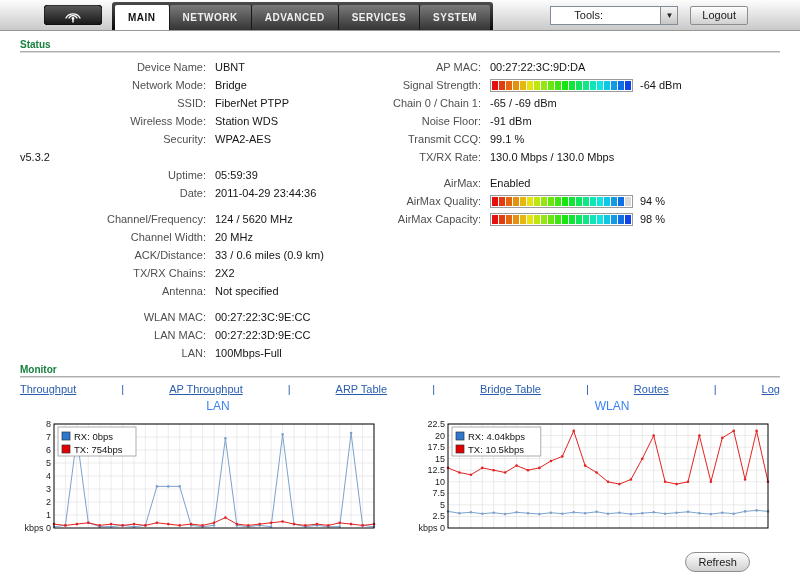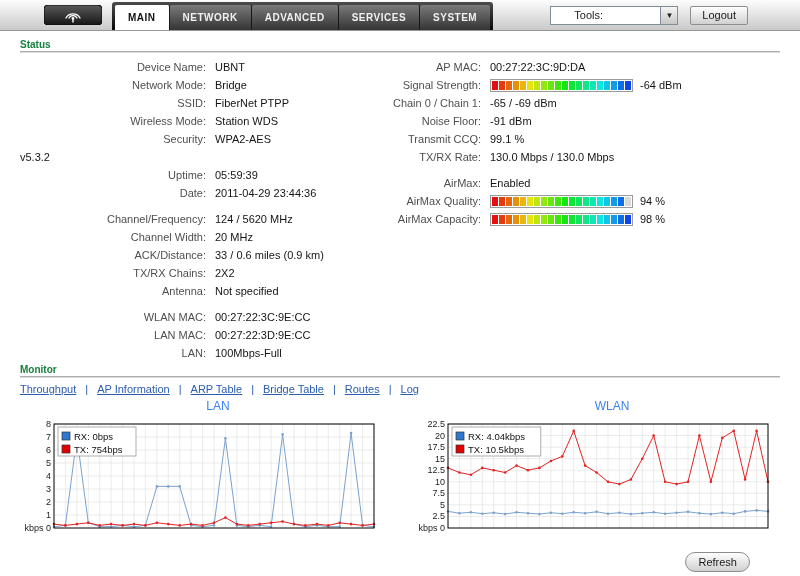--- a/index.html
+++ b/index.html
@@ -36,21 +36,21 @@
   .row{display:flex;align-items:center;height:18px;font-size:11px}
   .row.gap{margin-top:8px}
   .lbl{color:#4f4f4f;text-align:right;padding-right:9px;white-space:nowrap}
   .colL .lbl{width:195px}
   .colR .lbl{width:100px}
   .val{color:#141414;white-space:nowrap}
   .meter{display:inline-flex;gap:1px;border:1px solid #9a9a9a;background:#fff;
     padding:1px;margin-right:7px;height:13px;align-items:stretch}
   .seg{width:6px}
   
-  .links{display:flex;justify-content:flex-start;gap:9px;font-size:11px;margin:2px 0 4px}
+  .links{display:flex;justify-content:space-between;gap:9px;font-size:11px;margin:2px 0 4px}
   .mlink{color:#2a5db0;text-decoration:underline;cursor:pointer}
   .mlink.active{font-weight:normal}
   .sep{color:#2a5db0}
   .charts{display:flex;justify-content:space-between;margin-top:2px}
   .chartwrap{width:366px}
   .chart-title{text-align:center;font-size:12px;color:#3b82f6;margin-bottom:7px;padding-left:30px}
   .refresh-row{display:flex;justify-content:flex-end;padding:4px 30px 0}
   .refreshbtn{height:20px;padding:0 12px;font-size:11px;color:#1a1a1a;
     background:linear-gradient(#fefefe,#d0d0d0);border:1px solid #8d8d8d;border-radius:10px;cursor:pointer}
 </style>
@@ -269,21 +269,21 @@
           </div>
         </div>
     </div>
 
     <div class="sec">Monitor</div>
     <div class="hr"></div>
 
     <div class="links" id="monitor-links">
         <span class="mlink active">Throughput</span>
         <span class="sep">|</span>
-        <span class="mlink">AP Information</span>
+        <span class="mlink">AP Throughput</span>
         <span class="sep">|</span>
         <span class="mlink">ARP Table</span>
         <span class="sep">|</span>
         <span class="mlink">Bridge Table</span>
         <span class="sep">|</span>
         <span class="mlink">Routes</span>
         <span class="sep">|</span>
         <span class="mlink">Log</span>
       </div>
 

